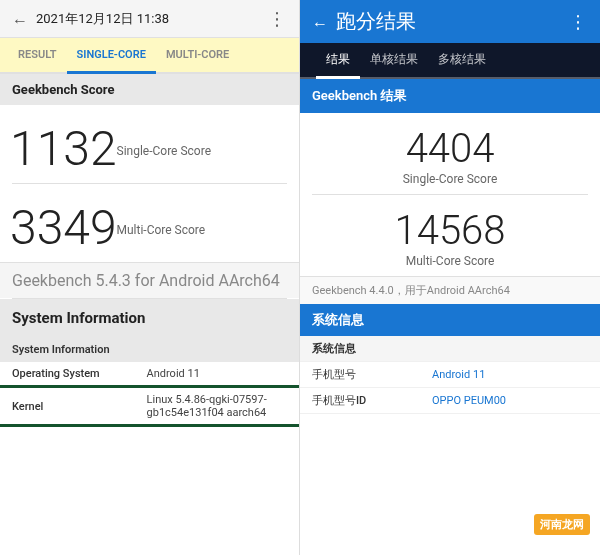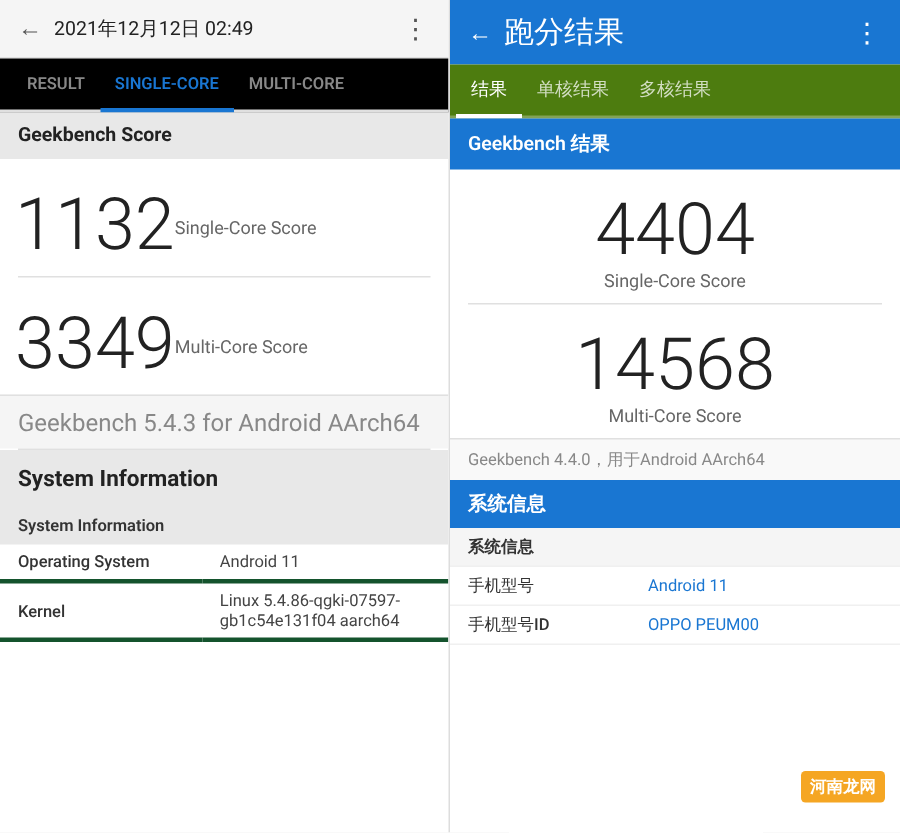--- a/index.html
+++ b/index.html
@@ -39,21 +39,21 @@
     }
 
     .left-header-title {
       font-size: 13px;
       font-weight: 400;
       color: #222;
     }
 
     .tab-bar {
       display: flex;
-      background: #000000;
+      background: #fef9c3;
       border-bottom: 2px solid #e0e0e0;
       padding: 0 8px;
     }
 
     .tab-item {
       padding: 10px 10px;
       font-size: 11px;
       font-weight: 600;
       color: #888;
       cursor: pointer;
@@ -177,22 +177,22 @@
     }
 
     .right-header-title {
       font-size: 20px;
       font-weight: 500;
       color: #fff;
     }
 
     .right-tab-bar {
       display: flex;
-      background: #4d7c0f;
-      padding: 0 4px;
+      background: #0f172a;
+      padding: 0 16px;
       border-bottom: 2px solid rgba(255,255,255,0.3);
       align-items: flex-end;
     }
 
     .right-tab-item {
       padding: 8px 10px;
       font-size: 12px;
       font-weight: 500;
       color: rgba(255,255,255,0.75);
       cursor: pointer;
@@ -214,21 +214,21 @@
     }
 
     .right-score-block {
       display: flex;
       flex-direction: column;
       align-items: center;
       padding: 16px 10px 8px;
     }
 
     .right-score-number {
-      font-size: 48px;
+      font-size: 40px;
       font-weight: 300;
       color: #222;
       line-height: 1;
     }
 
     .right-score-label {
       font-size: 12px;
       color: #666;
       margin-top: 3px;
     }
@@ -288,21 +288,21 @@
       border-radius: 3px;
     }
   </style>
 </head>
 <body>
 
 <div class="left-panel">
   <div class="left-header">
     <div class="left-header-left">
       <span class="arrow-icon">←</span>
-      <span class="left-header-title">2021年12月12日 02:49</span>
+      <span class="left-header-title">2021年12月12日 11:38</span>
     </div>
     <span class="dots-icon">⋮</span>
   </div>
 
   <div class="tab-bar">
     <div class="tab-item">RESULT</div>
     <div class="tab-item active">SINGLE-CORE</div>
     <div class="tab-item">MULTI-CORE</div>
   </div>
 

